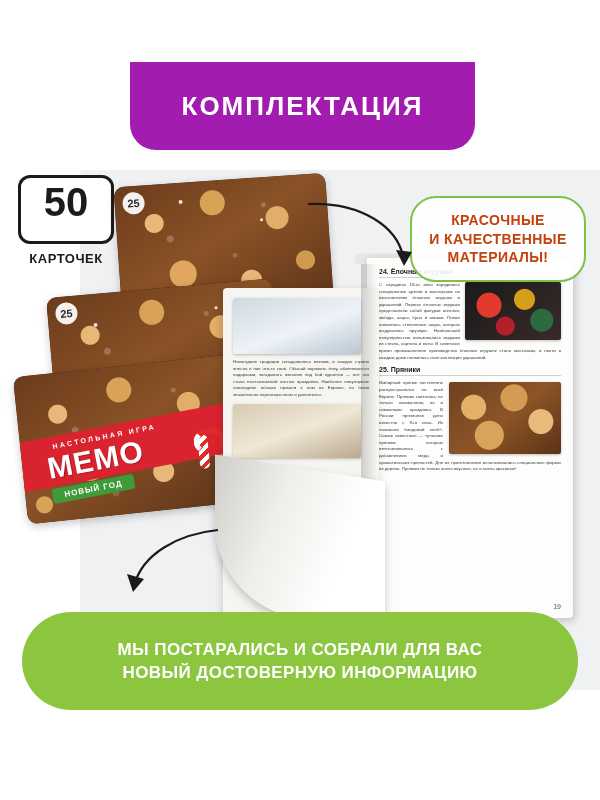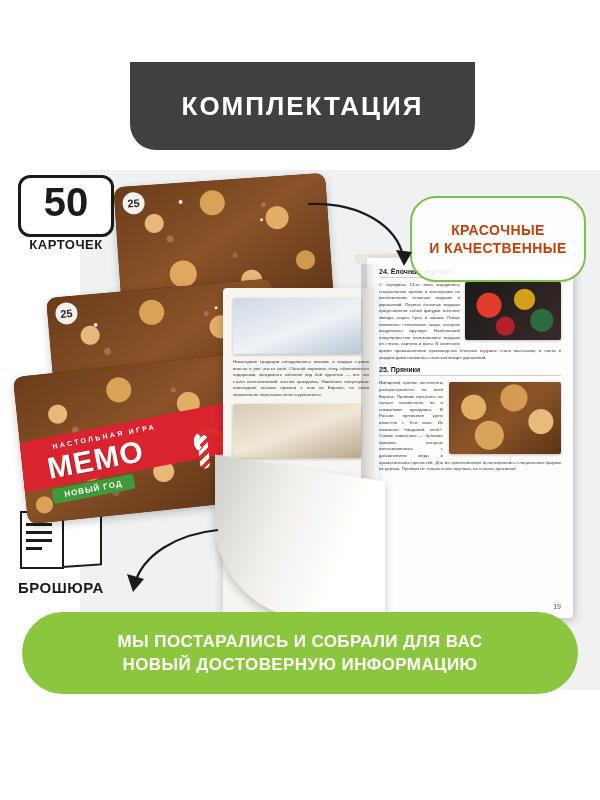--- a/index.html
+++ b/index.html
@@ -32,21 +32,21 @@
     border-radius: 4px 0 0 4px;
   }
 
   
   .header-banner {
     position: absolute;
     left: 130px;
     top: 62px;
     width: 345px;
     height: 88px;
-    background: #404040;
+    background: #a21caf;
     border-radius: 0 0 26px 26px;
     display: flex;
     align-items: center;
     justify-content: center;
   }
   .header-banner .title {
     color: #ffffff;
     font-size: 26px;
     font-weight: bold;
     letter-spacing: 2px;
@@ -57,28 +57,29 @@
   .count-badge {
     position: absolute;
     left: 18px;
     top: 175px;
     width: 96px;
     text-align: center;
   }
   .count-badge .count-box {
     border: 3px solid #1b1b1b;
     border-radius: 12px;
-    padding: 4px 0 12px 0;
+    padding: 4px 0 19px 0;
     font-size: 40px;
     font-weight: bold;
     color: #1b1b1b;
     line-height: 1;
     background: #ffffff;
   }
   .count-badge .count-label {
+    margin-top: 7px;
     font-size: 13px;
     font-weight: bold;
     color: #1b1b1b;
     letter-spacing: 0.5px;
   }
 
   
   .brochure {
     position: absolute;
     left: 18px;
@@ -146,21 +147,21 @@
     line-height: 1.32;
     letter-spacing: 0.4px;
   }
 
   
   .bubble-bottom {
     position: absolute;
     left: 22px;
     top: 612px;
     width: 556px;
-    height: 82px;
+    height: 98px;
     background: #8cc63f;
     border-radius: 50px;
     display: flex;
     align-items: center;
     justify-content: center;
     text-align: center;
   }
   .bubble-bottom .txt {
     color: #ffffff;
     font-size: 17px;
@@ -450,31 +451,20 @@
 
   <div class="header-banner">
     <div class="title">КОМПЛЕКТАЦИЯ</div>
   </div>
 
   <div class="count-badge">
     <div class="count-box">50</div>
     <div class="count-label">КАРТОЧЕК</div>
   </div>
 
-  <div class="brochure">
-    <div class="icon">
-      <div class="sheet-back"></div>
-      <div class="sheet-front"></div>
-      <div class="line" style="top:18px;"></div>
-      <div class="line" style="top:26px;"></div>
-      <div class="line" style="top:34px;"></div>
-      <div class="line" style="top:42px; width:16px;"></div>
-    </div>
-    <div class="label">БРОШЮРА</div>
-  </div>
 
   <div class="cards">
 
     <div class="card card-1">
       <div class="cookie-bg"></div>
       <div class="num-badge">25</div>
       <div class="snow-dot" style="left:30%; top:12%; width:4px; height:4px;"></div>
       <div class="snow-dot" style="left:68%; top:30%; width:3px; height:3px;"></div>
       <div class="snow-dot" style="left:50%; top:78%; width:4px; height:4px;"></div>
     </div>
@@ -524,20 +514,21 @@
     </div>
 
     <div class="spine-shadow"></div>
     <div class="curl"></div>
   </div>
 
   <div class="bubble-materials">
     <div class="txt">
       <div>КРАСОЧНЫЕ</div>
       <div>И КАЧЕСТВЕННЫЕ</div>
+      <div>МАТЕРИАЛЫ!</div>
     </div>
   </div>
 
   <div class="bubble-bottom">
     <div class="txt">
       <div>МЫ ПОСТАРАЛИСЬ И СОБРАЛИ ДЛЯ ВАС</div>
       <div>НОВЫЙ ДОСТОВЕРНУЮ ИНФОРМАЦИЮ</div>
     </div>
   </div>
 

